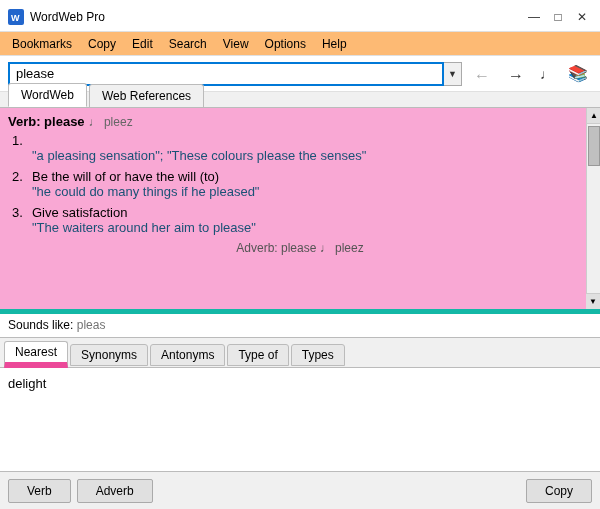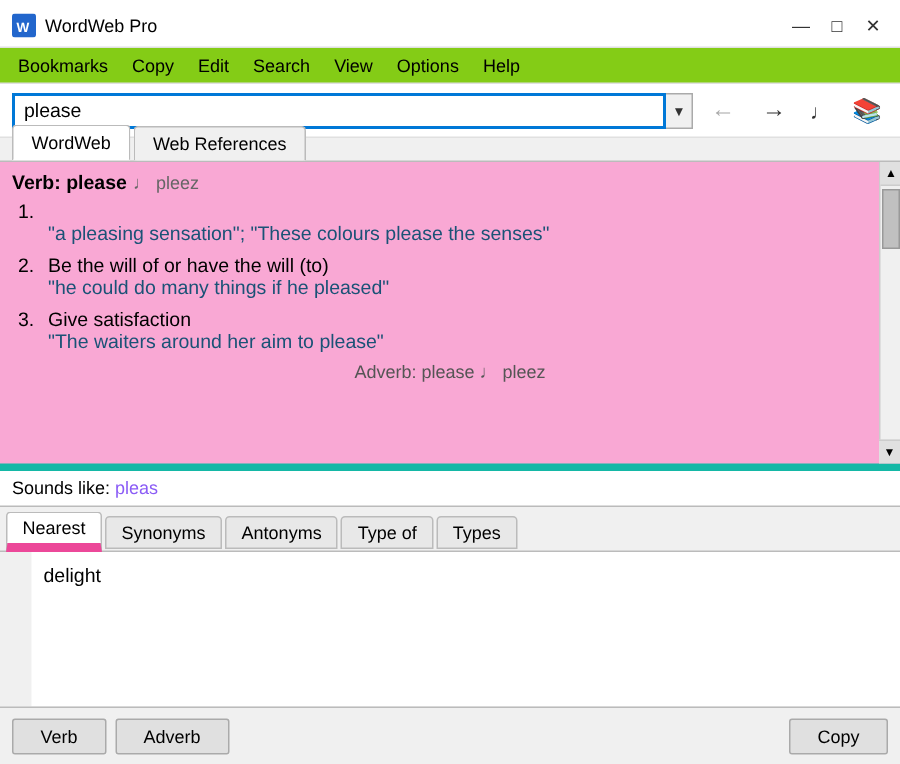--- a/index.html
+++ b/index.html
@@ -50,21 +50,21 @@
       cursor: pointer;
       font-size: 12px;
       color: #333;
       display: flex;
       align-items: center;
       justify-content: center;
     }
 
     
     .menu-bar {
-      background: #84cc16;
+      background: #fdba74;
       display: flex;
       align-items: center;
       padding: 2px 4px;
       height: 24px;
       border-bottom: 1px solid #e0e0e0;
     }
     .menu-item {
       padding: 2px 8px;
       cursor: pointer;
       font-size: 12px;
@@ -254,21 +254,21 @@
 
     
     .sounds-like {
       background: #ffffff;
       padding: 4px 8px;
       font-size: 12px;
       border-bottom: 1px solid #bbb;
       height: 24px;
     }
     .sounds-like a {
-      color: #8b5cf6;
+      color: #737373;
       cursor: pointer;
     }
 
     
     .sub-tabs-row {
       background: #f0f0f0;
       display: flex;
       align-items: center;
       padding: 4px 4px 0 4px;
       height: 30px;
@@ -288,21 +288,20 @@
       background: #ffffff;
       border-bottom: 6px solid #ec4899;
     }
 
     
     .results-area {
       background: #ffffff;
       flex: 1;
       padding: 8px;
       overflow-y: auto;
-      margin-left: 21px;
     }
     .result-word {
       font-size: 13px;
       color: #000;
     }
 
     
     .bottom-bar {
       background: #f0f0f0;
       display: flex;

